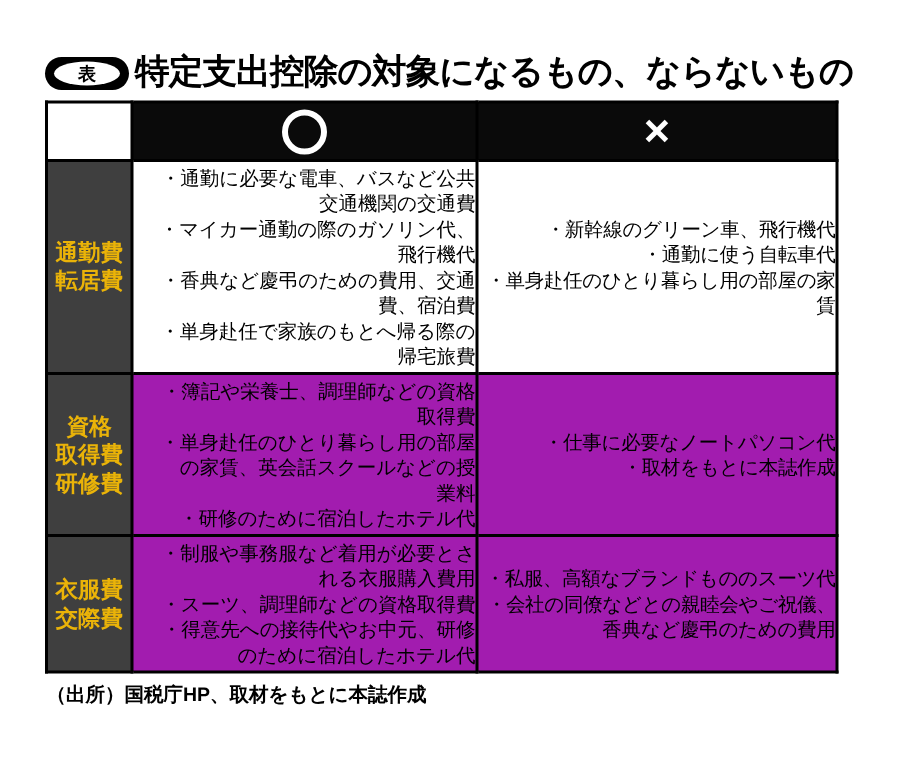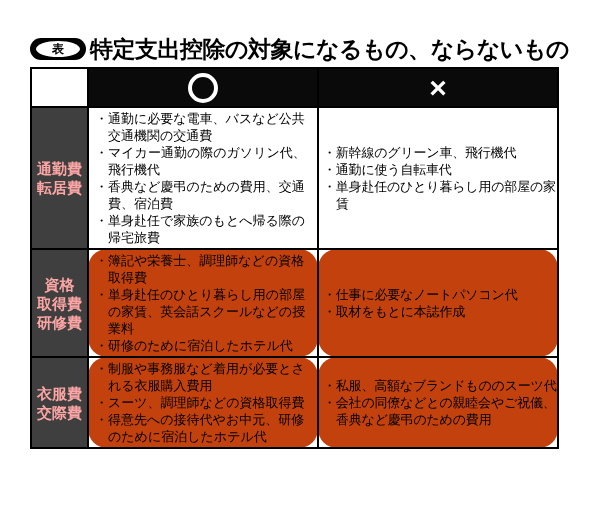--- a/index.html
+++ b/index.html
@@ -21,21 +21,21 @@
     display:flex;align-items:center;justify-content:center;flex:0 0 auto;
   }
   .badge-oval{
     width:44px;height:16px;background:#fff;border-radius:50%;
     display:flex;align-items:center;justify-content:center;
   }
   .badge-oval span{
     font-size:12px;font-weight:bold;line-height:16px;color:#000;
   }
   .page-title{
-    margin:0;font-size:23px;font-weight:900;letter-spacing:-0.5px;line-height:26px;
+    margin:0;font-size:23px;font-weight:900;letter-spacing:-0.5px;line-height:26px;font-family:Liberation Mono, monospace;
   }
 
   
   table.deduction{
     position:absolute;left:30px;top:67px;
     width:527px;border-collapse:collapse;table-layout:fixed;
     border:2px solid #000;
   }
   col.c-label{width:57px;}
   col.c-ok{width:230px;}
@@ -50,25 +50,25 @@
   .circle-icon{
     display:inline-block;width:22px;height:22px;border:4px solid #fff;border-radius:50%;
     vertical-align:middle;
   }
   .cross-icon{
     color:#fff;font-size:30px;font-weight:bold;line-height:30px;display:inline-block;
     vertical-align:middle;
   }
 
   th.row-label{
-    background:#3f3f3f;color:#fca5a5;font-weight:bold;font-size:15px;line-height:19px;
+    background:#3f3f3f;color:#eab308;font-weight:bold;font-size:15px;line-height:19px;
     text-align:center;vertical-align:middle;padding:2px 0;
   }
-  td{vertical-align:middle;font-size:13px;background:#fff;}
-  tr.shaded td{background:#c2410c;border-radius:19px;}
+  td{vertical-align:middle;font-size:13px;background:#fff;text-align:right;}
+  tr.shaded td{background:#a21caf;}
   td.ok-cell{padding:2px 0 2px 6px;}
   td.ng-cell{padding:2px 0 2px 4px;letter-spacing:-0.2px;}
   ul.items{margin:0;padding:0;list-style:none;}
   ul.items li{
     line-height:17px;padding-left:13px;text-indent:-13px;
   }
 
   
   .source-note{
     position:absolute;left:31px;top:454px;
@@ -153,14 +153,15 @@
           <td class="ng-cell">
             <ul class="items">
               <li>・私服、高額なブランドもののスーツ代</li>
               <li>・会社の同僚などとの親睦会やご祝儀、香典など慶弔のための費用</li>
             </ul>
           </td>
         </tr>
       </tbody>
   </table>
 
+  <div class="source-note">（出所）国税庁HP、取材をもとに本誌作成</div>
 
 </div>
 
 </body></html>

